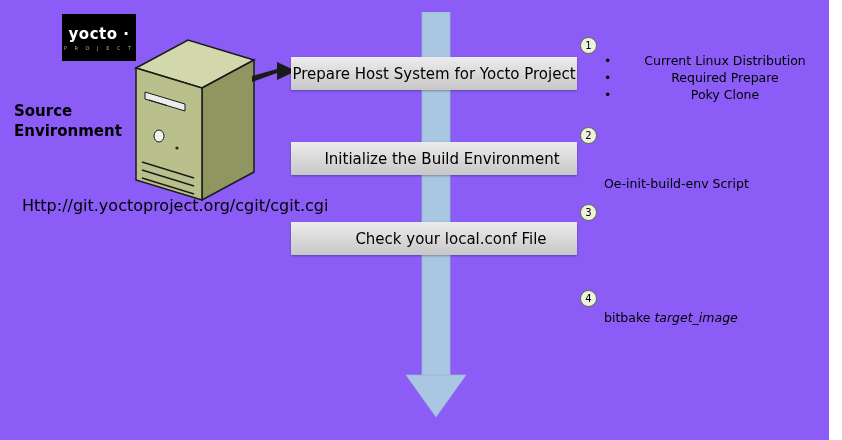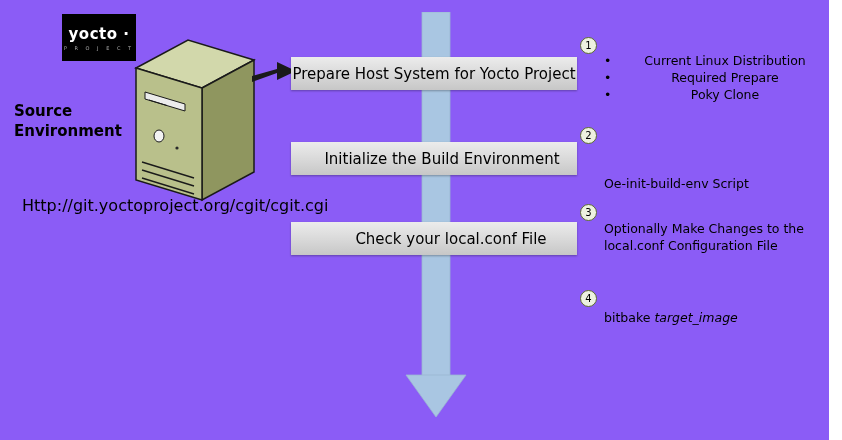--- a/index.html
+++ b/index.html
@@ -108,23 +108,19 @@
   <div class="badge badge-4">4</div>
 
   <div class="note note-1">
     <div class="bullet">Current Linux Distribution</div>
     <div class="bullet">Required Prepare</div>
     <div class="bullet">Poky Clone</div>
   </div>
 
   <div class="note note-2">Oe-init-build-env Script</div>
 
-  <div class="note note-3">
-    <div>Optionally Make Changes to the</div>
-    <div>local.conf Configuration File</div>
-  </div>
 
   <div class="note note-4">
     <span>bitbake</span>
     <span class="italic">target_image</span>
   </div>
 
 </div>
 
 </body></html>

